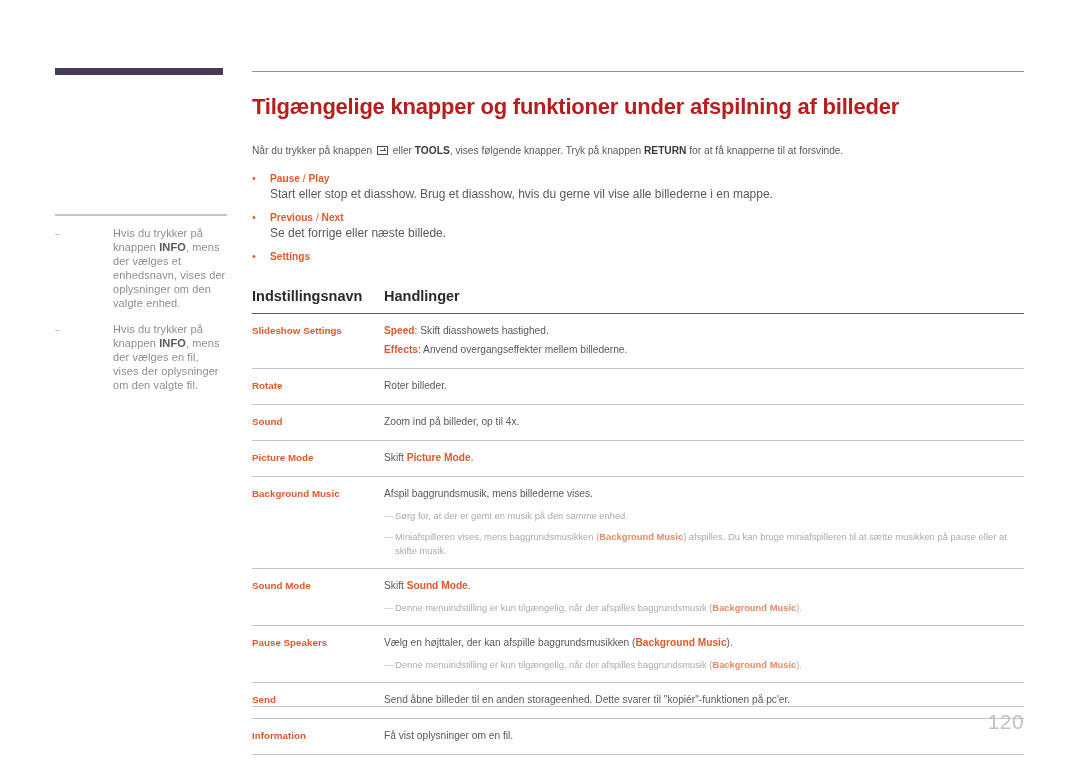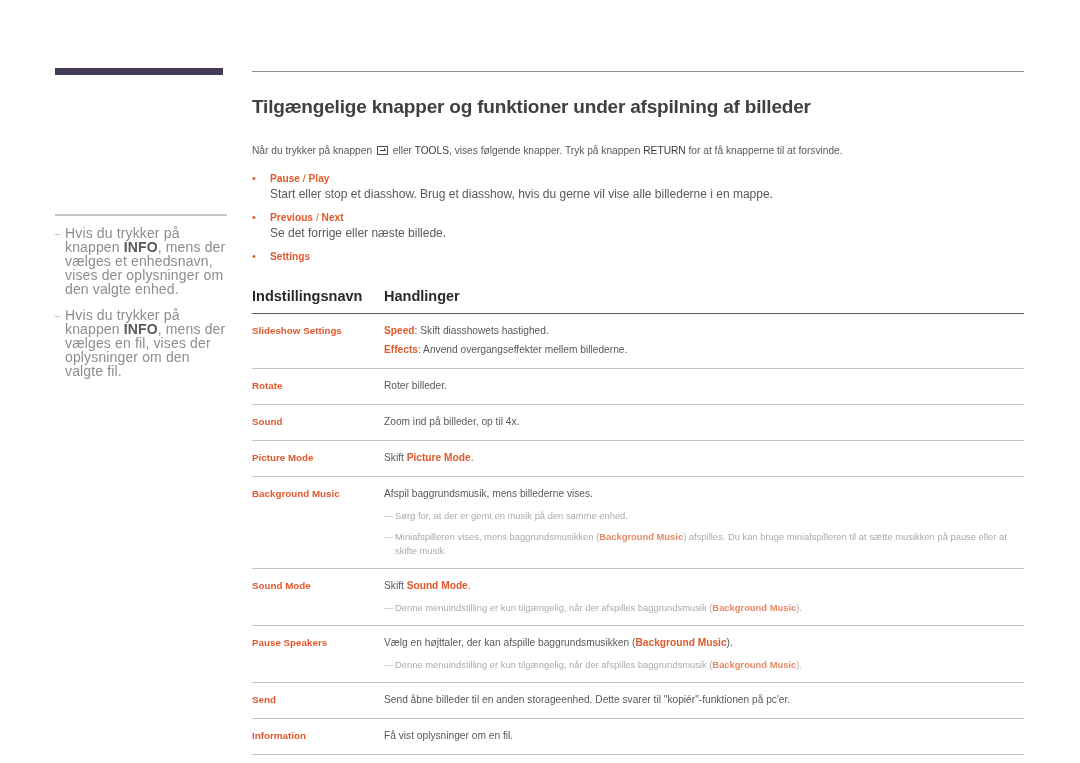--- a/index.html
+++ b/index.html
@@ -64,54 +64,55 @@
   }
   .note-dash {
     color: #a7a9ac;
     font-size: 9.5px;
     line-height: 14px;
     width: 10px;
     flex: none;
     padding-top: 1px;
   }
   .note-text {
-    font-size: 14px;
+    font-size: 11px;
     line-height: 14px;
     color: #8b8d90;
     letter-spacing: 0.01em;
+    margin-left: 48px;
   }
   .note-text b {
     color: #58595b;
     font-weight: bold;
   }
 
   
   .main {
     position: absolute;
     left: 252px;
     top: 92px;
     width: 772px;
   }
 
   h1.page-title {
     margin: 0 0 22px 0;
-    font-size: 19px;
+    font-size: 22px;
     line-height: 29px;
     font-weight: bold;
-    color: #404040;
+    color: #b91c1c;
     letter-spacing: -0.01em;
   }
 
   p.intro {
     margin: 0 0 13px 0;
     font-size: 10.2px;
     line-height: 15px;
     color: #58595b;
   }
-  p.intro b { font-weight: normal; color: #3a3a3c; }
+  p.intro b { font-weight: bold; color: #3a3a3c; }
 
   
   .key-icon {
     display: inline-block;
     position: relative;
     width: 11px;
     height: 9px;
     border: 1.3px solid #4d4d4f;
     vertical-align: -1px;
     margin: 0 2px;
@@ -380,14 +381,18 @@
             <td class="cell-name">Information</td>
             <td class="cell-action">
               <div class="line">Få vist oplysninger om en fil.</div>
             </td>
           </tr>
         </tbody>
     </table>
 
   </main>
 
+  <div class="footer">
+    <div class="footer-rule"></div>
+    <div class="page-number">120</div>
+  </div>
 
 </div>
 
 </body></html>

